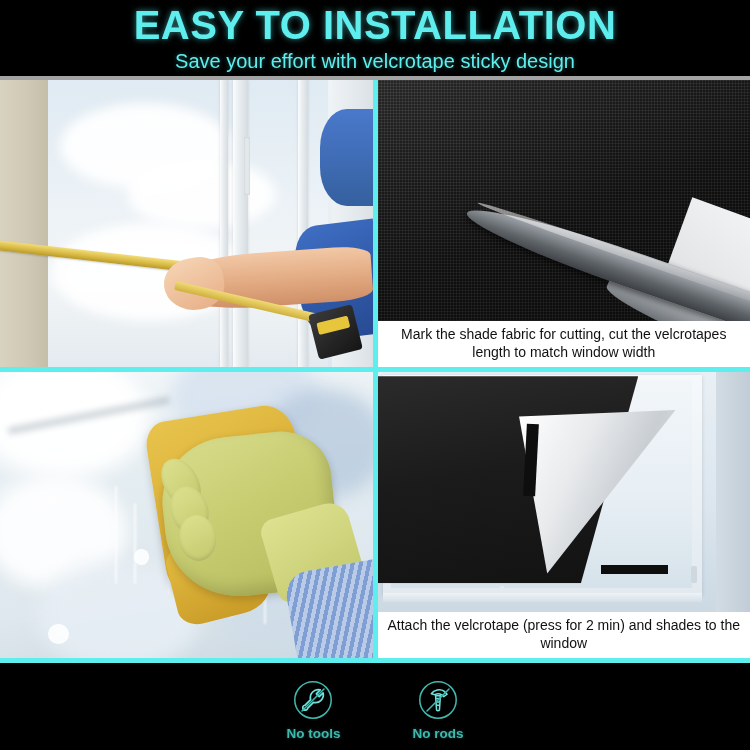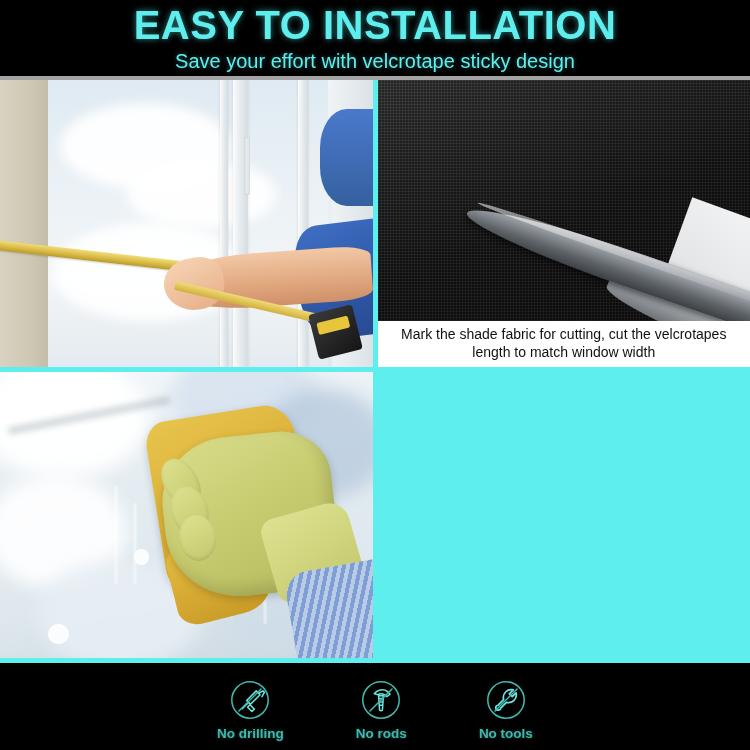--- a/index.html
+++ b/index.html
@@ -400,65 +400,68 @@
         <div class="cloth2"></div>
         <div class="glove"></div>
         <div class="finger f1"></div>
         <div class="finger f2"></div>
         <div class="finger f3"></div>
         <div class="cuff"></div>
         <div class="sleeve3"></div>
       </div>
     </div>
 
+    <div class="panel">
+      <div class="panel-photo p4">
+        <div class="win-bg"></div>
+        <div class="wall-r"></div>
+        <div class="outer-frame"></div>
+        <div class="glass4"></div>
+        <div class="shade"></div>
+        <div class="peel"></div>
+        <div class="velcro-v"></div>
+        <div class="velcro-h"></div>
+        <div class="divider-v"></div>
+        <div class="latch"></div>
+        <div class="sill"></div>
+      </div>
+      <div class="panel-caption two-line">Attach the velcrotape (press for 2 min) and shades to the window</div>
+    </div>
 
   </div>
 
   <div class="footer">
+
 
     <div class="feature">
       <svg class="feature-icon" viewBox="0 0 48 48">
         <circle cx="24" cy="24" r="19" fill="none" stroke="#3FB8AE" stroke-width="1.6"></circle>
-        <g fill="none" stroke="#6FE3DC" stroke-width="1.6" stroke-linejoin="round" stroke-linecap="round">
-          <path d="M30.5 14.5 L34.5 18.5 L24.5 28.5 L20.5 24.5 Z"></path>
-          <path d="M22.5 26.5 L18.5 30.5 L16 33 L19 30"></path>
-          <path d="M33 17 L37.5 14.5 L39 16 L36.5 20.5"></path>
-          <path d="M24 29 L28.5 33.5 L26 36 L21.5 31.5 Z"></path>
+        <g fill="none" stroke="#6FE3DC" stroke-width="1.8" stroke-linejoin="round" stroke-linecap="round">
+          <path d="M31.5 13.5 L27.5 17.5 L30.5 20.5 L34.5 16.5
+                   A8.2 8.2 0 0 1 24.5 26.5
+                   L18.5 32.5
+                   A2.6 2.6 0 1 1 15.5 29.5
+                   L21.5 23.5
+                   A8.2 8.2 0 0 1 31.5 13.5 Z"></path>
         </g>
         <line x1="12.5" y1="35.5" x2="35.5" y2="12.5" stroke="#3FB8AE" stroke-width="1.6" stroke-linecap="round"></line>
       </svg>
-      <span class="feature-label">No drilling</span>
+      <span class="feature-label">No tools</span>
     </div>
 
     <div class="feature">
       <svg class="feature-icon" viewBox="0 0 48 48">
         <circle cx="24" cy="24" r="19" fill="none" stroke="#3FB8AE" stroke-width="1.6"></circle>
         <g fill="none" stroke="#6FE3DC" stroke-width="1.6" stroke-linejoin="round" stroke-linecap="round">
           <path d="M17 17.5 C19.5 13.5 26.5 12 30.5 15 L33.5 18 L30 20.5
                    C28 18 24 16.5 21 18.5 Z"></path>
           <path d="M21.5 19.5 L26.5 19.5 L25.5 34.5 A1.9 1.9 0 0 1 22.5 34.5 Z"></path>
           <line x1="22.8" y1="22.5" x2="25.4" y2="22.5"></line>
           <line x1="22.7" y1="26" x2="25.3" y2="26"></line>
           <line x1="22.6" y1="29.5" x2="25.2" y2="29.5"></line>
         </g>
         <line x1="12.5" y1="35.5" x2="35.5" y2="12.5" stroke="#3FB8AE" stroke-width="1.6" stroke-linecap="round"></line>
       </svg>
       <span class="feature-label">No rods</span>
     </div>
 
-    <div class="feature">
-      <svg class="feature-icon" viewBox="0 0 48 48">
-        <circle cx="24" cy="24" r="19" fill="none" stroke="#3FB8AE" stroke-width="1.6"></circle>
-        <g fill="none" stroke="#6FE3DC" stroke-width="1.8" stroke-linejoin="round" stroke-linecap="round">
-          <path d="M31.5 13.5 L27.5 17.5 L30.5 20.5 L34.5 16.5
-                   A8.2 8.2 0 0 1 24.5 26.5
-                   L18.5 32.5
-                   A2.6 2.6 0 1 1 15.5 29.5
-                   L21.5 23.5
-                   A8.2 8.2 0 0 1 31.5 13.5 Z"></path>
-        </g>
-        <line x1="12.5" y1="35.5" x2="35.5" y2="12.5" stroke="#3FB8AE" stroke-width="1.6" stroke-linecap="round"></line>
-      </svg>
-      <span class="feature-label">No tools</span>
-    </div>
-
   </div>
 </div>
 
 </body></html>

